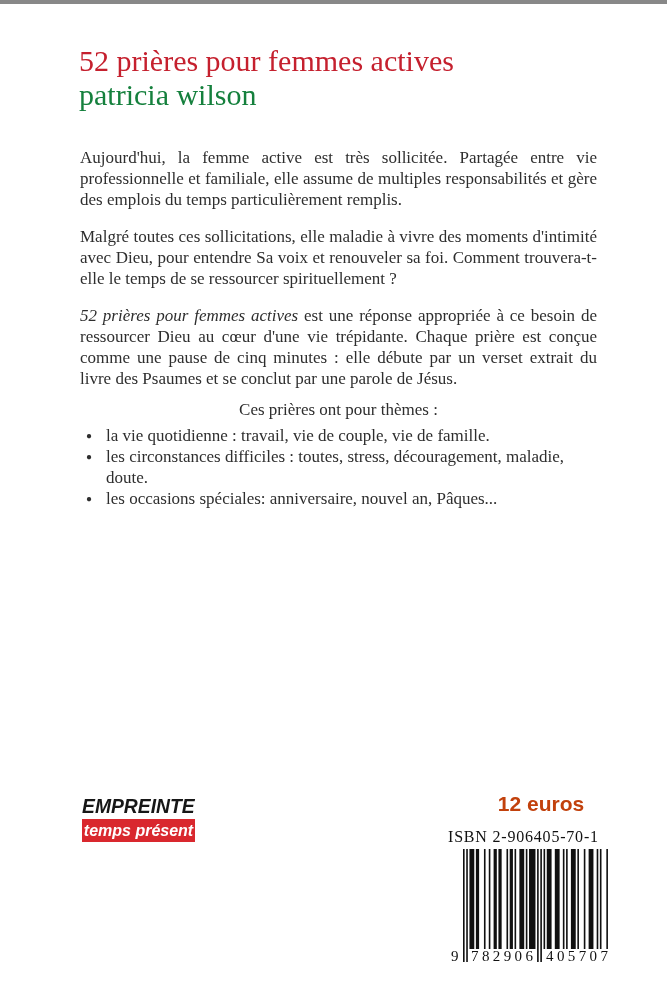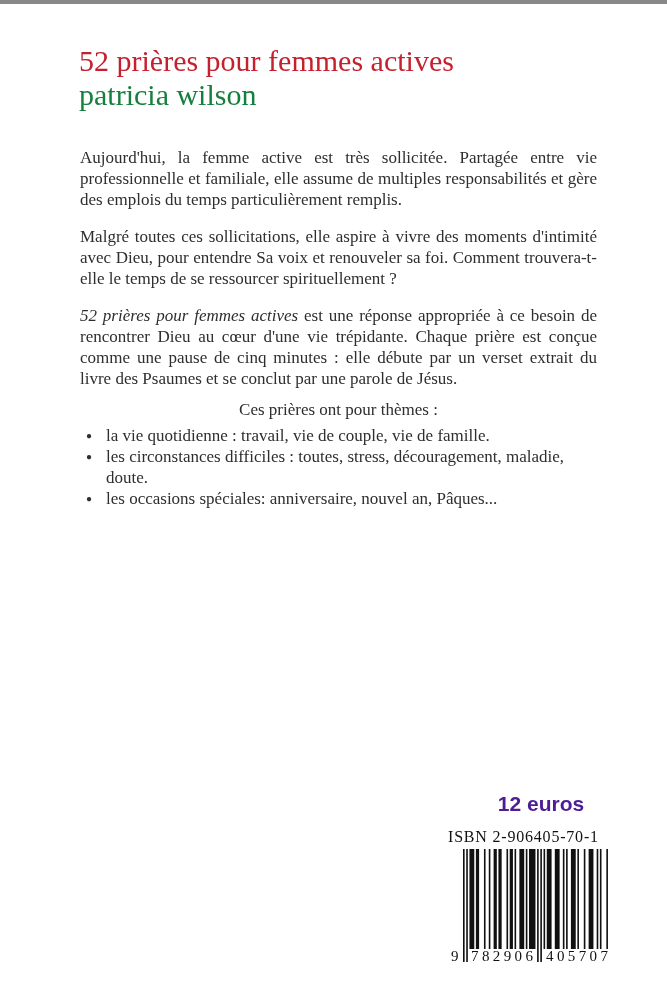--- a/index.html
+++ b/index.html
@@ -48,21 +48,21 @@
   .logo-box{
     margin-top:3px; width:113px; height:23px; line-height:23px;
     text-align:center; color:#ffffff;
     font-family:"Liberation Sans", sans-serif;
     font-style:italic; font-weight:700; font-size:16px;
     white-space:nowrap;
   }
   
   .price{
     position:absolute; left:465px; top:789px; width:152px;
-    text-align:center; color:#4c1d95;
+    text-align:center; color:#c2410c;
     font-family:"Liberation Sans", sans-serif;
     font-weight:700; font-size:21px; line-height:22px;
   }
   .isbn{
     position:absolute; left:448px; top:824px; width:185px;
     color:#111;
     font-size:16px; letter-spacing:0.8px; white-space:nowrap;
     font-family:"Liberation Serif", serif;
   }
   .barcode{position:absolute; left:463px; top:845px; width:153px; height:118px;}
@@ -83,39 +83,43 @@
 
 <div class="page">
 
   <div class="header">
     <h1 class="book-title" style="color: rgb(197, 32, 46);">52 prières pour femmes actives</h1>
     <h2 class="book-author">patricia wilson</h2>
   </div>
 
   <div class="body-text">
     <p class="para">Aujourd'hui, la femme active est très sollicitée. Partagée entre vie professionnelle et familiale, elle assume de multiples responsabilités et gère des emplois du temps particulièrement remplis.</p>
-    <p class="para">Malgré toutes ces sollicitations, elle aspire à vivre des moments d'intimité avec Dieu, pour entendre Sa voix et renouveler sa foi. Comment trouvera-t-elle le temps de se ressourcer spirituellement ?</p>
-    <p class="para p3"><em>52 prières pour femmes actives</em><span> est une réponse appropriée à ce besoin de rencontrer Dieu au cœur d'une vie trépidante. Chaque prière est conçue comme une pause de cinq minutes : elle débute par un verset extrait du livre des Psaumes et se conclut par une parole de Jésus.</span></p>
+    <p class="para">Malgré toutes ces sollicitations, elle maladie à vivre des moments d'intimité avec Dieu, pour entendre Sa voix et renouveler sa foi. Comment trouvera-t-elle le temps de se ressourcer spirituellement ?</p>
+    <p class="para p3"><em>52 prières pour femmes actives</em><span> est une réponse appropriée à ce besoin de ressourcer Dieu au cœur d'une vie trépidante. Chaque prière est conçue comme une pause de cinq minutes : elle débute par un verset extrait du livre des Psaumes et se conclut par une parole de Jésus.</span></p>
     <p class="para intro">Ces prières ont pour thèmes :</p>
     <div class="themes">
       <div class="theme-item">
         <span class="bullet">●</span>
         <span class="theme-text">la vie quotidienne : travail, vie de couple, vie de famille.</span>
       </div>
       <div class="theme-item">
         <span class="bullet">●</span>
         <span class="theme-text">les circonstances difficiles : toutes, stress, découragement, maladie, doute.</span>
       </div>
       <div class="theme-item">
         <span class="bullet">●</span>
         <span class="theme-text">les occasions spéciales: anniversaire, nouvel an, Pâques...</span>
       </div>
     </div>
   </div>
 
+  <div class="logo">
+    <div class="logo-name">EMPREINTE</div>
+    <div class="logo-box" id="logo-box" style="background: rgb(217, 40, 46);">temps présent</div>
+  </div>
 
   <div class="price">12 euros</div>
 
   <div class="isbn">ISBN 2-906405-70-1</div>
 
   <div class="barcode">
     <div id="barcode-bars">
         <svg width="153" height="113" viewBox="0 0 153 113" xmlns="http://www.w3.org/2000/svg" fill="#111111">
           <rect x="0.00" y="0" width="1.61" height="113"></rect>
           <rect x="3.22" y="0" width="1.61" height="113"></rect>

